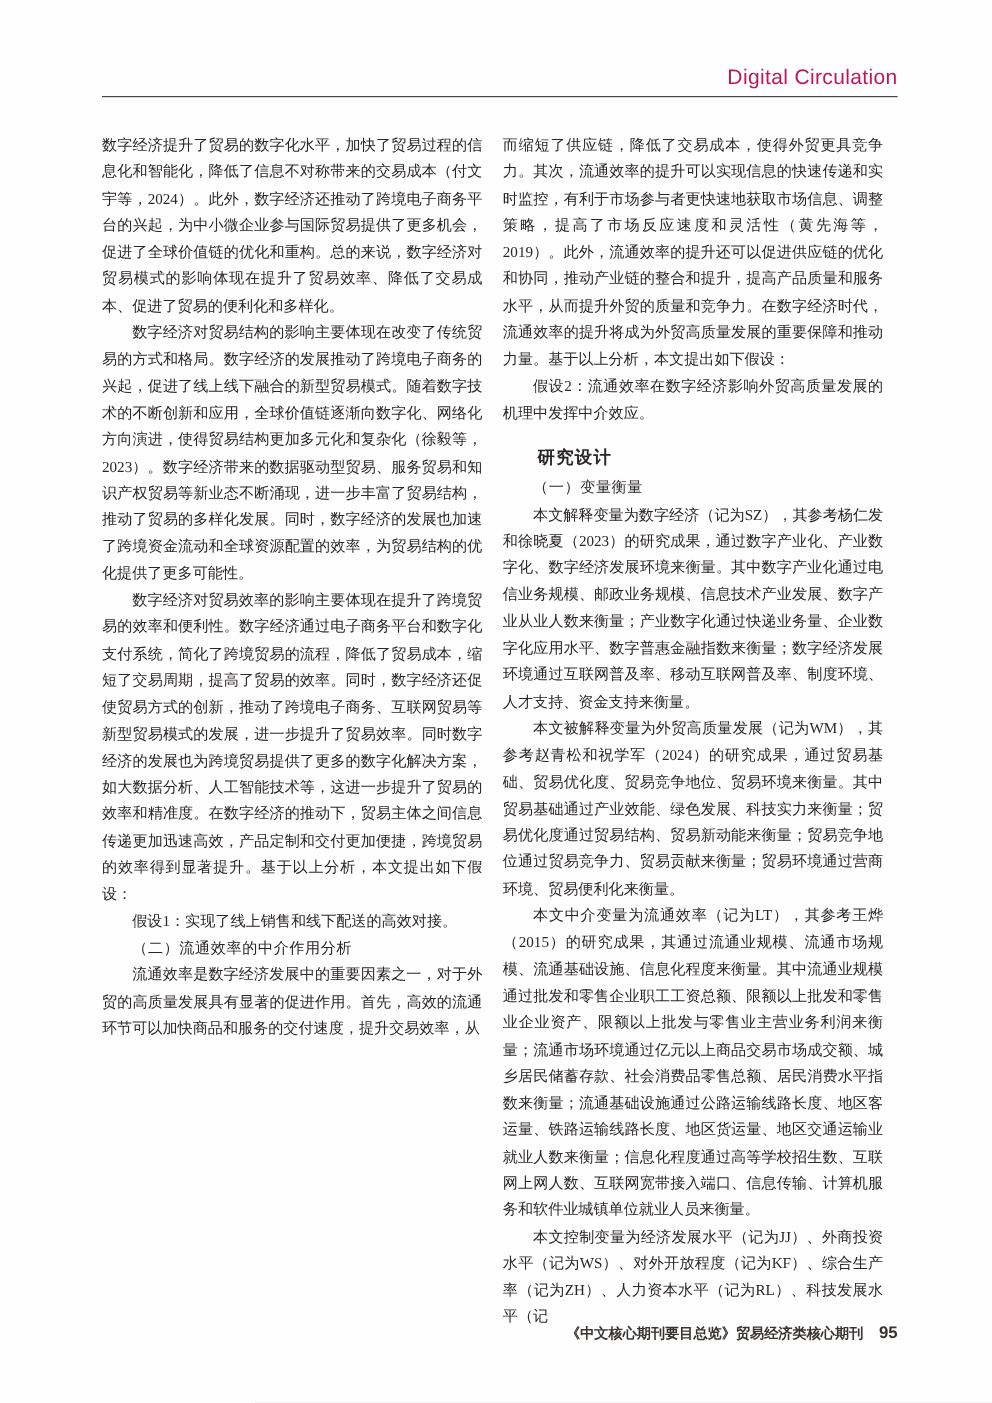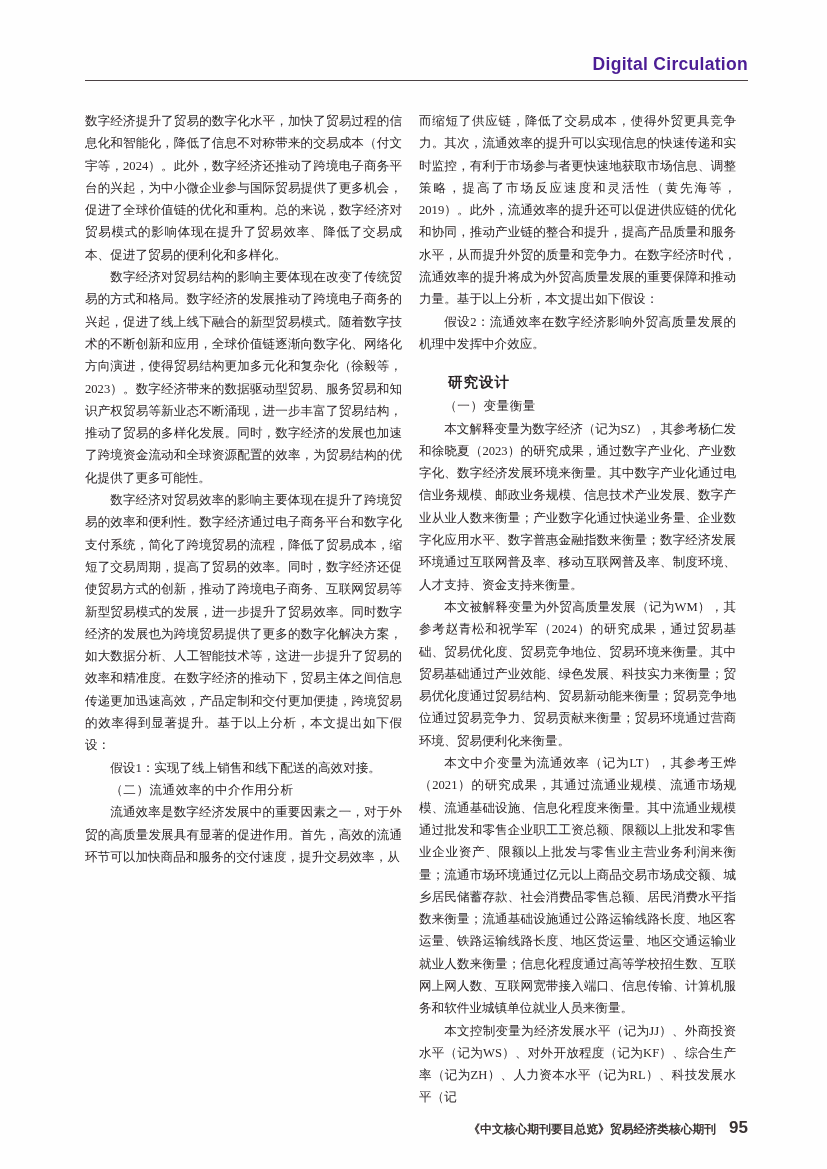--- a/index.html
+++ b/index.html
@@ -13,22 +13,21 @@
     overflow: hidden;
     color: #2b2527;
   }
   .header-title {
     position: absolute;
     top: 54px;
     right: 79px;
     font-family: "Liberation Sans", sans-serif;
     font-size: 17.5px;
     letter-spacing: 0.3px;
-    color: #4c1d95;
-    font-weight: bold;
+    color: #be185d;
   }
   .header-rule {
     position: absolute;
     top: 80px;
     left: 85px;
     width: 663px;
     height: 0;
     border-top: 1.6px solid #4a4143;
   }
   .columns {
@@ -71,22 +70,21 @@
     right: 79px;
     font-family: Liberation Sans, sans-serif;
     font-weight: bold;
     font-size: 11.8px;
     color: #3a3332;
     display: flex;
     align-items: baseline;
   }
   .footer .pagenum {
     margin-left: 13px;
-    font-size: 17px;
-    margin-top: 16px;
+    font-size: 14px;
   }
 </style>
 </head>
 <body>
 
 <div class="page">
 
   <div class="header-title">Digital Circulation</div>
   <div class="header-rule"></div>
 
@@ -101,21 +99,21 @@
       <p class="body indent">流通效率是数字经济发展中的重要因素之一，对于外贸的高质量发展具有显著的促进作用。首先，高效的流通环节可以加快商品和服务的交付速度，提升交易效率，从</p>
     </section>
 
     <section class="col">
       <p class="body">而缩短了供应链，降低了交易成本，使得外贸更具竞争力。其次，流通效率的提升可以实现信息的快速传递和实时监控，有利于市场参与者更快速地获取市场信息、调整策略，提高了市场反应速度和灵活性（黄先海等，2019）。此外，流通效率的提升还可以促进供应链的优化和协同，推动产业链的整合和提升，提高产品质量和服务水平，从而提升外贸的质量和竞争力。在数字经济时代，流通效率的提升将成为外贸高质量发展的重要保障和推动力量。基于以上分析，本文提出如下假设：</p>
       <p class="hypothesis">假设2：流通效率在数字经济影响外贸高质量发展的机理中发挥中介效应。</p>
       <p class="section-heading">研究设计</p>
       <p class="subheading">（一）变量衡量</p>
       <p class="body indent">本文解释变量为数字经济（记为SZ），其参考杨仁发和徐晓夏（2023）的研究成果，通过数字产业化、产业数字化、数字经济发展环境来衡量。其中数字产业化通过电信业务规模、邮政业务规模、信息技术产业发展、数字产业从业人数来衡量；产业数字化通过快递业务量、企业数字化应用水平、数字普惠金融指数来衡量；数字经济发展环境通过互联网普及率、移动互联网普及率、制度环境、人才支持、资金支持来衡量。</p>
       <p class="body indent">本文被解释变量为外贸高质量发展（记为WM），其参考赵青松和祝学军（2024）的研究成果，通过贸易基础、贸易优化度、贸易竞争地位、贸易环境来衡量。其中贸易基础通过产业效能、绿色发展、科技实力来衡量；贸易优化度通过贸易结构、贸易新动能来衡量；贸易竞争地位通过贸易竞争力、贸易贡献来衡量；贸易环境通过营商环境、贸易便利化来衡量。</p>
-      <p class="body indent">本文中介变量为流通效率（记为LT），其参考王烨（2021）的研究成果，其通过流通业规模、流通市场规模、流通基础设施、信息化程度来衡量。其中流通业规模通过批发和零售企业职工工资总额、限额以上批发和零售业企业资产、限额以上批发与零售业主营业务利润来衡量；流通市场环境通过亿元以上商品交易市场成交额、城乡居民储蓄存款、社会消费品零售总额、居民消费水平指数来衡量；流通基础设施通过公路运输线路长度、地区客运量、铁路运输线路长度、地区货运量、地区交通运输业就业人数来衡量；信息化程度通过高等学校招生数、互联网上网人数、互联网宽带接入端口、信息传输、计算机服务和软件业城镇单位就业人员来衡量。</p>
+      <p class="body indent">本文中介变量为流通效率（记为LT），其参考王烨（2015）的研究成果，其通过流通业规模、流通市场规模、流通基础设施、信息化程度来衡量。其中流通业规模通过批发和零售企业职工工资总额、限额以上批发和零售业企业资产、限额以上批发与零售业主营业务利润来衡量；流通市场环境通过亿元以上商品交易市场成交额、城乡居民储蓄存款、社会消费品零售总额、居民消费水平指数来衡量；流通基础设施通过公路运输线路长度、地区客运量、铁路运输线路长度、地区货运量、地区交通运输业就业人数来衡量；信息化程度通过高等学校招生数、互联网上网人数、互联网宽带接入端口、信息传输、计算机服务和软件业城镇单位就业人员来衡量。</p>
       <p class="body indent">本文控制变量为经济发展水平（记为JJ）、外商投资水平（记为WS）、对外开放程度（记为KF）、综合生产率（记为ZH）、人力资本水平（记为RL）、科技发展水平（记</p>
     </section>
 
   </div>
 
   <div class="footer">
     <span>《中文核心期刊要目总览》贸易经济类核心期刊</span>
     <span class="pagenum">95</span>
   </div>
 

